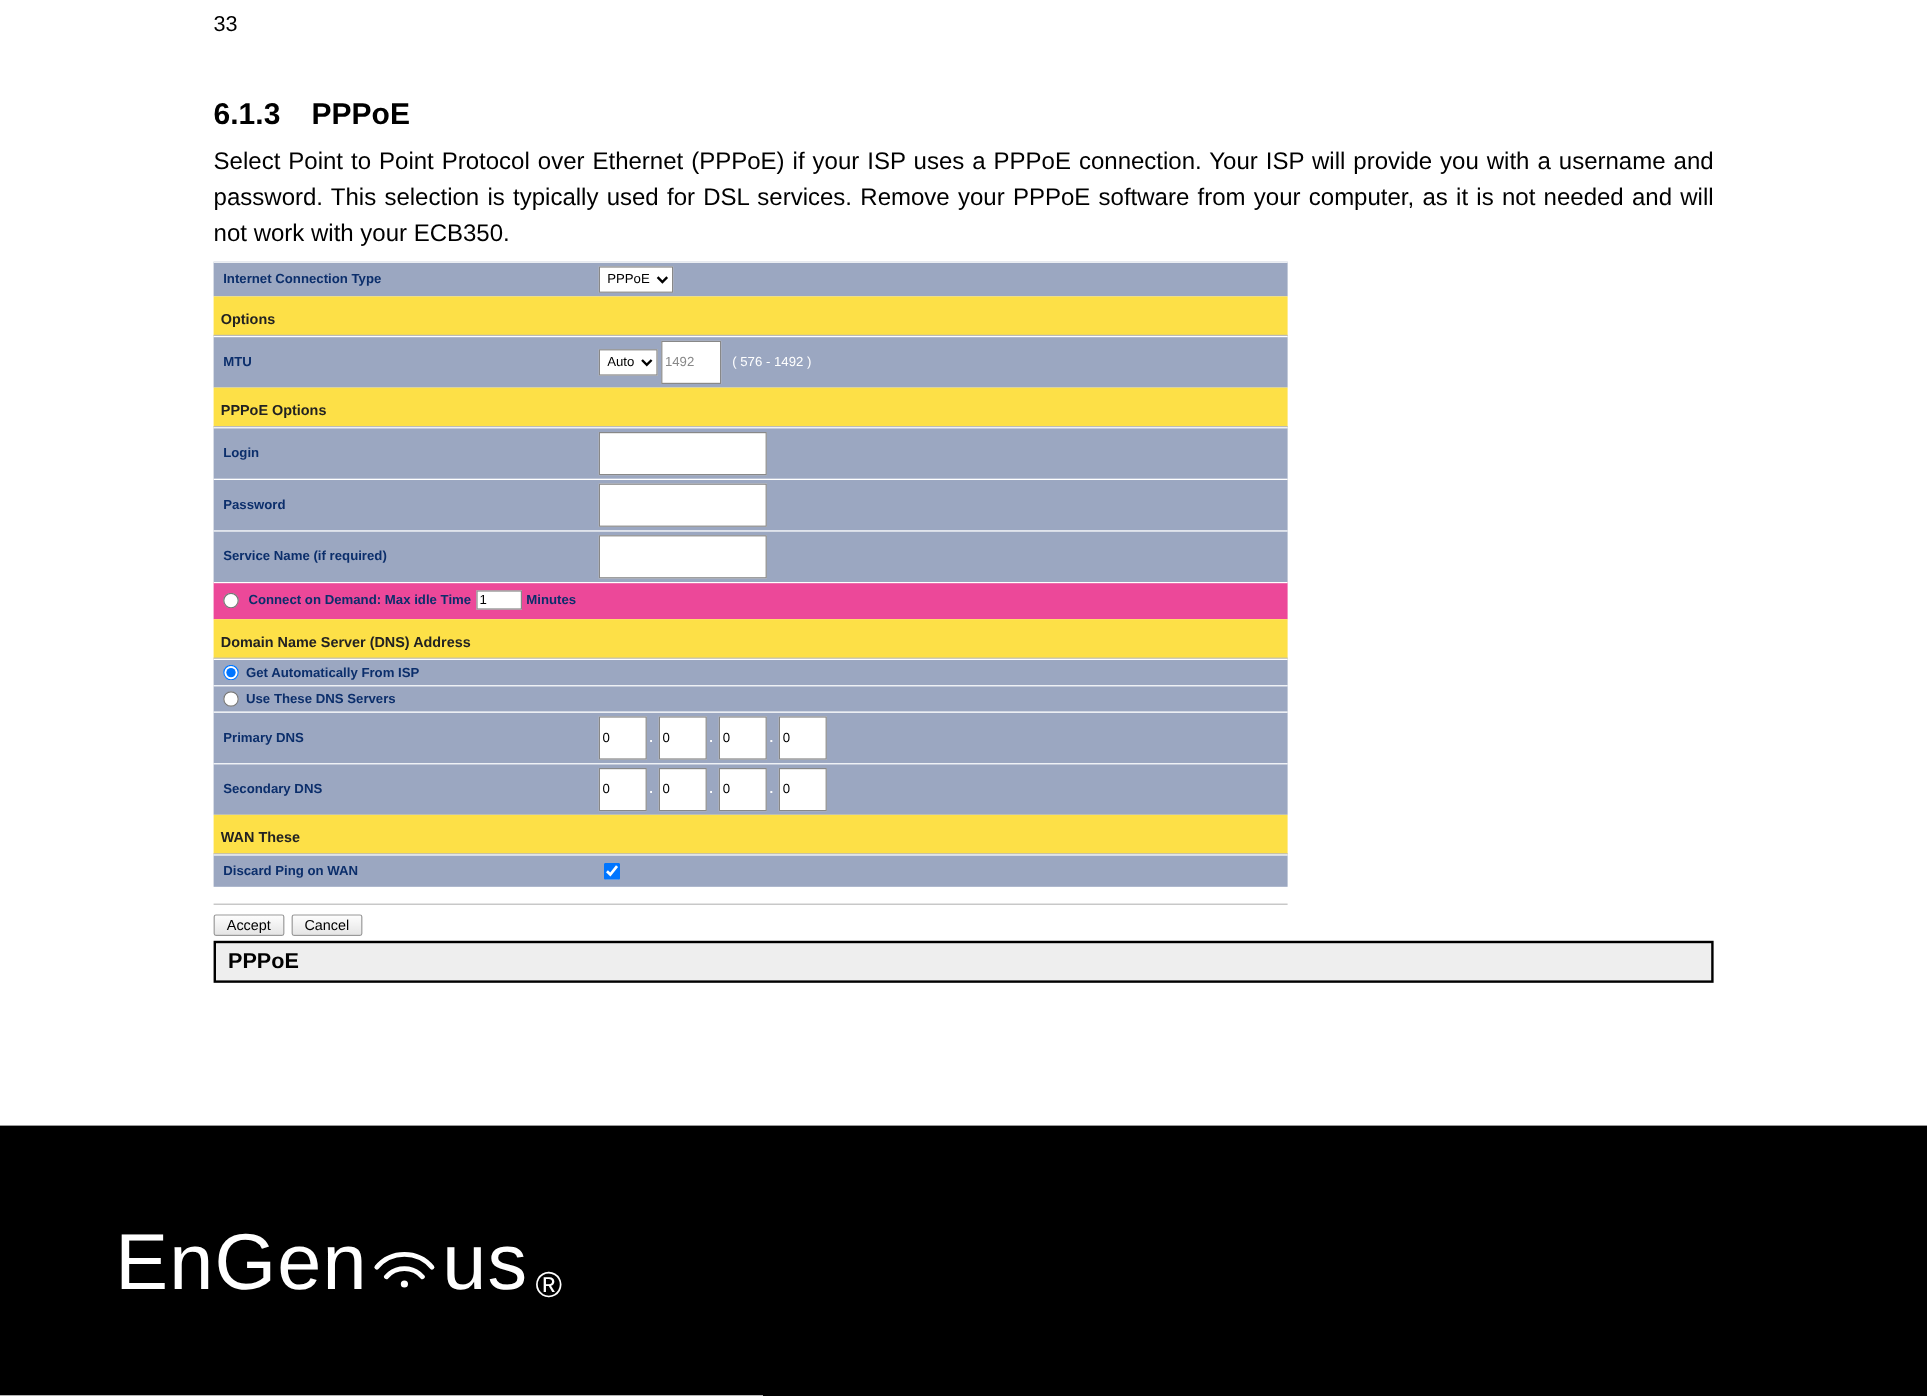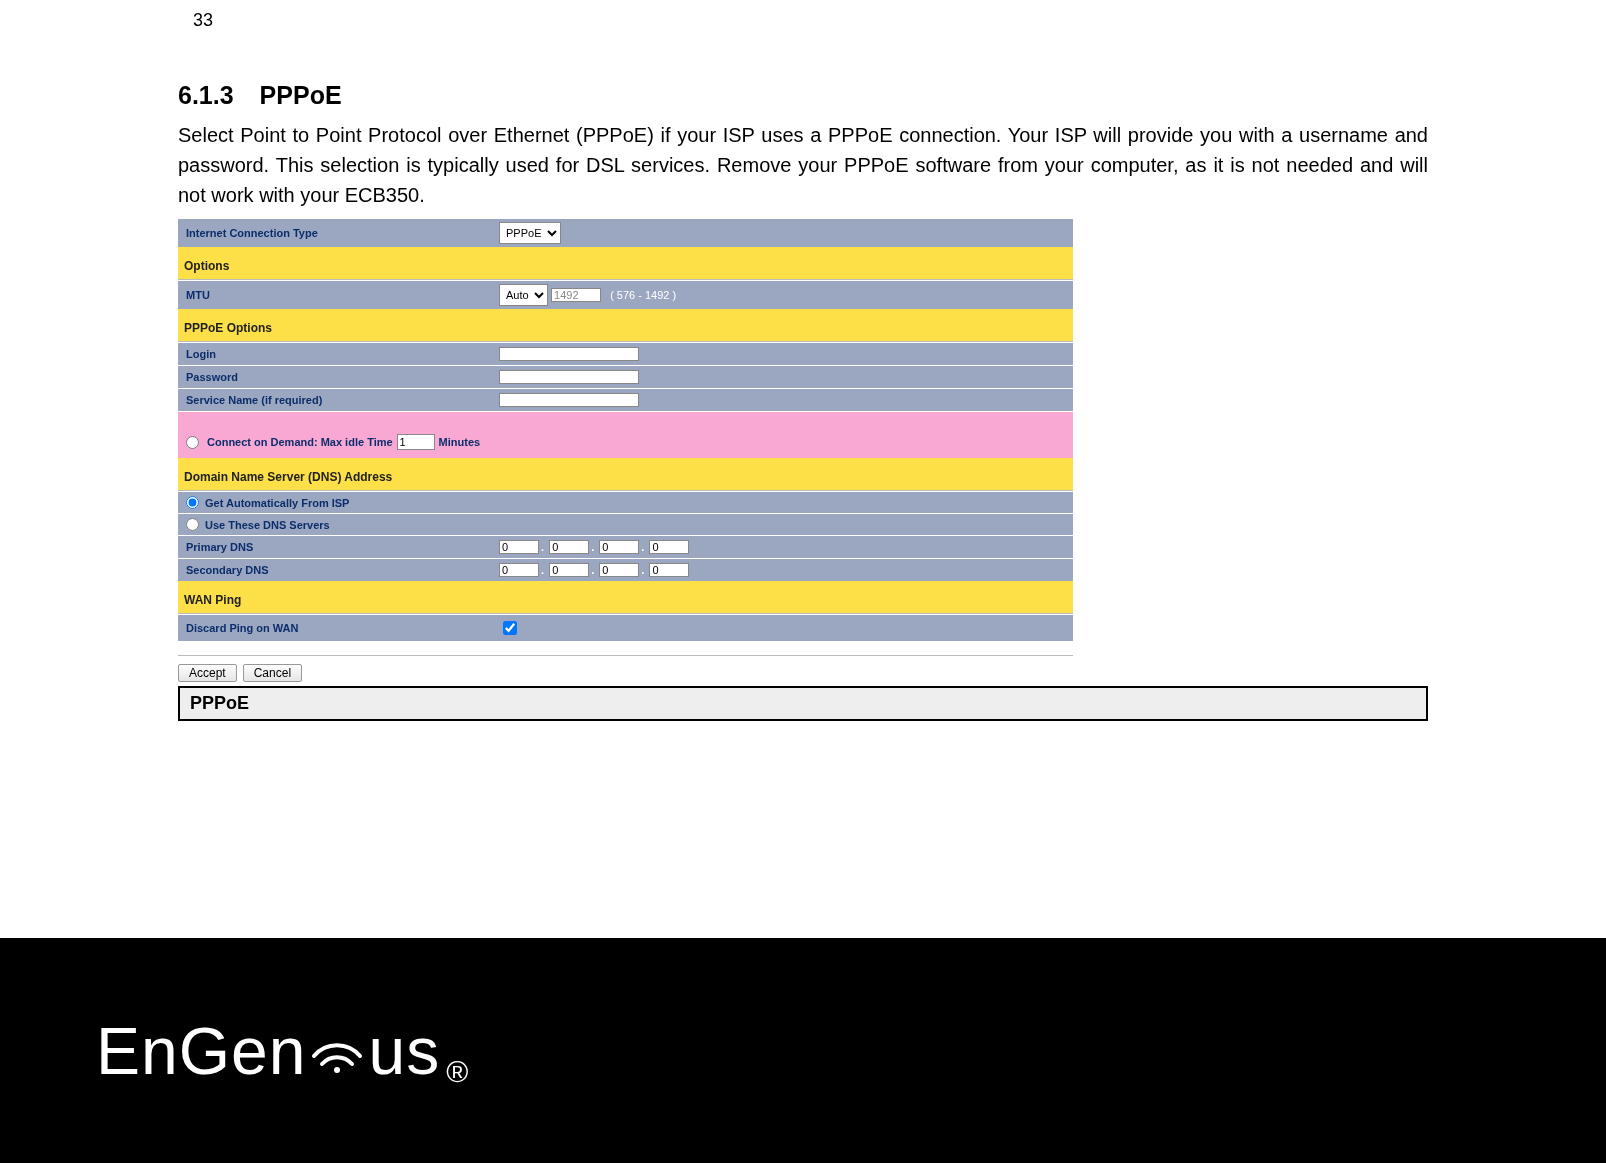--- a/index.html
+++ b/index.html
@@ -1,39 +1,39 @@
 <!DOCTYPE html>
 <html><head>
 <meta charset="utf-8">
 <style>
   * { box-sizing: border-box; }
   body { margin: 0; padding: 0; font-family: Arial, Helvetica, sans-serif; background: #fff; width: 1606px; height: 1163px; position: relative; }
   .page { width: 1250px; margin: 10px auto 0 auto; }
-  .page-num { font-size: 18px; margin-bottom: 50px; margin-left: 15px; }
+  .page-num { font-size: 18px; margin-bottom: 50px; }
   .section-title { font-size: 25px; font-weight: bold; margin-bottom: 10px; }
   .sec-num { margin-right: 26px; }
   .paragraph { font-size: 20px; line-height: 1.5; text-align: justify; margin-bottom: 8px; }
 
   .screenshot { width: 895px; background: #fff; font-family: Verdana, Arial, sans-serif; font-size: 12px; margin-top: 4px; }
   .ss-head { display: flex; align-items: center; justify-content: space-between; border-bottom: 1px solid #333; background:#fff; padding: 2px 6px 2px 6px; }
   .ss-title { font-size: 18px; font-style: italic; font-weight: bold; color: #002060; padding: 4px 0; }
   .ss-buttons { display: flex; gap: 8px; }
   .hdr-btn { background: linear-gradient(#fdfdfd,#e5e5e5); border: 1px solid #999; border-radius: 2px; padding: 2px 16px; font-size: 12px; color: #333; }
   .row { display: flex; align-items: center; background: #9ba7c1; border-top: 1px solid #fff; font-size: 11px; }
   .row-label { flex: 0 0 315px; padding: 5px 8px; color: #0b2e6b; font-weight: bold; font-size: 11px; }
   .row-ctl { flex: 1; padding: 3px 6px; }
   .subhead { font-size: 12px; font-weight: bold; color: #222; padding: 12px 6px 6px 6px; border-bottom: 1px solid #bbb; background:#fde047; }
-  select.s, input.txt { border: 1px solid #888; font-size: 11px; padding: 0 2px; height: 14px; background: #fff; }
+  select.s, input.txt { border: 1px solid #888; font-size: 11px; padding: 0 2px; height: 36px; background: #fff; }
   select.s { height: 22px; }
   .mtu-val { background: #e5e5e5; color: #888; }
   .ip { width: 40px; margin-right: 2px; }
   .dot { color: #fff; font-weight: bold; margin-right: 2px; }
   .radio-row { display: flex; align-items: center; background: #9ba7c1; border-top: 1px solid #fff; padding: 4px 8px; font-size: 11px; color: #0b2e6b; font-weight: bold; }
   .radio-row input[type=radio] { margin: 0 6px 0 0; }
-  .conn-opts { background: #f9a8d4; border-top: 1px solid #fff; padding: 20px 8px 6px 8px; }
+  .conn-opts { background: #ec4899; border-top: 1px solid #fff; padding: 4px 8px 6px 8px; }
   .conn-line { display: flex; align-items: center; color: #0b2e6b; font-weight: bold; font-size: 11px; margin: 2px 0; gap:4px; }
   .conn-line input[type=radio] { margin: 0 4px 0 0; }
   .numbox { width: 38px; border: 1px solid #888; font-size: 11px; height: 16px; padding: 0 2px; background:#fff; }
   .check { width: 14px; height: 14px; }
   .foot-rule { border-bottom: 1px solid #bbb; margin-top: 14px; }
   .foot-btns { padding: 8px 0 0 0; display: flex; gap: 6px; }
   .ft-btn { background: linear-gradient(#fdfdfd,#e5e5e5); border: 1px solid #999; border-radius: 2px; padding: 1px 10px; font-size: 12px; }
 
   .caption-box { border: 2px solid #000; background: #eeeeee; padding: 5px 10px; font-size: 18px; font-weight: bold; margin-top: 4px; width: 1250px; }
 
@@ -126,21 +126,21 @@
     <div class="row">
       <div class="row-label">Secondary DNS</div>
       <div class="row-ctl">
         <input class="txt ip" value="0" style=""><span class="dot">.</span>
         <input class="txt ip" value="0" style=""><span class="dot">.</span>
         <input class="txt ip" value="0" style=""><span class="dot">.</span>
         <input class="txt ip" value="0" style="">
       </div>
     </div>
 
-    <div class="subhead">WAN Ping</div>
+    <div class="subhead">WAN These</div>
 
     <div class="row">
       <div class="row-label">Discard Ping on WAN</div>
       <div class="row-ctl"><input type="checkbox" class="check" checked="" style=""></div>
     </div>
 
     <div class="foot-rule"></div>
     <div class="foot-btns">
       <button class="ft-btn">Accept</button>
       <button class="ft-btn">Cancel</button>

